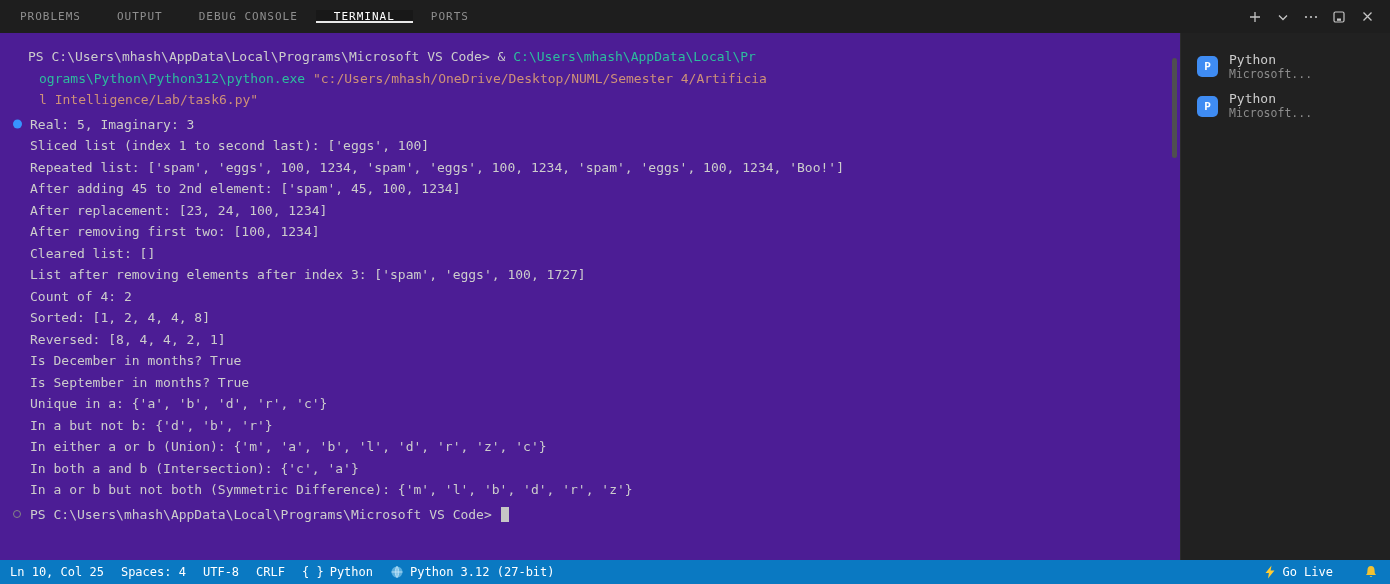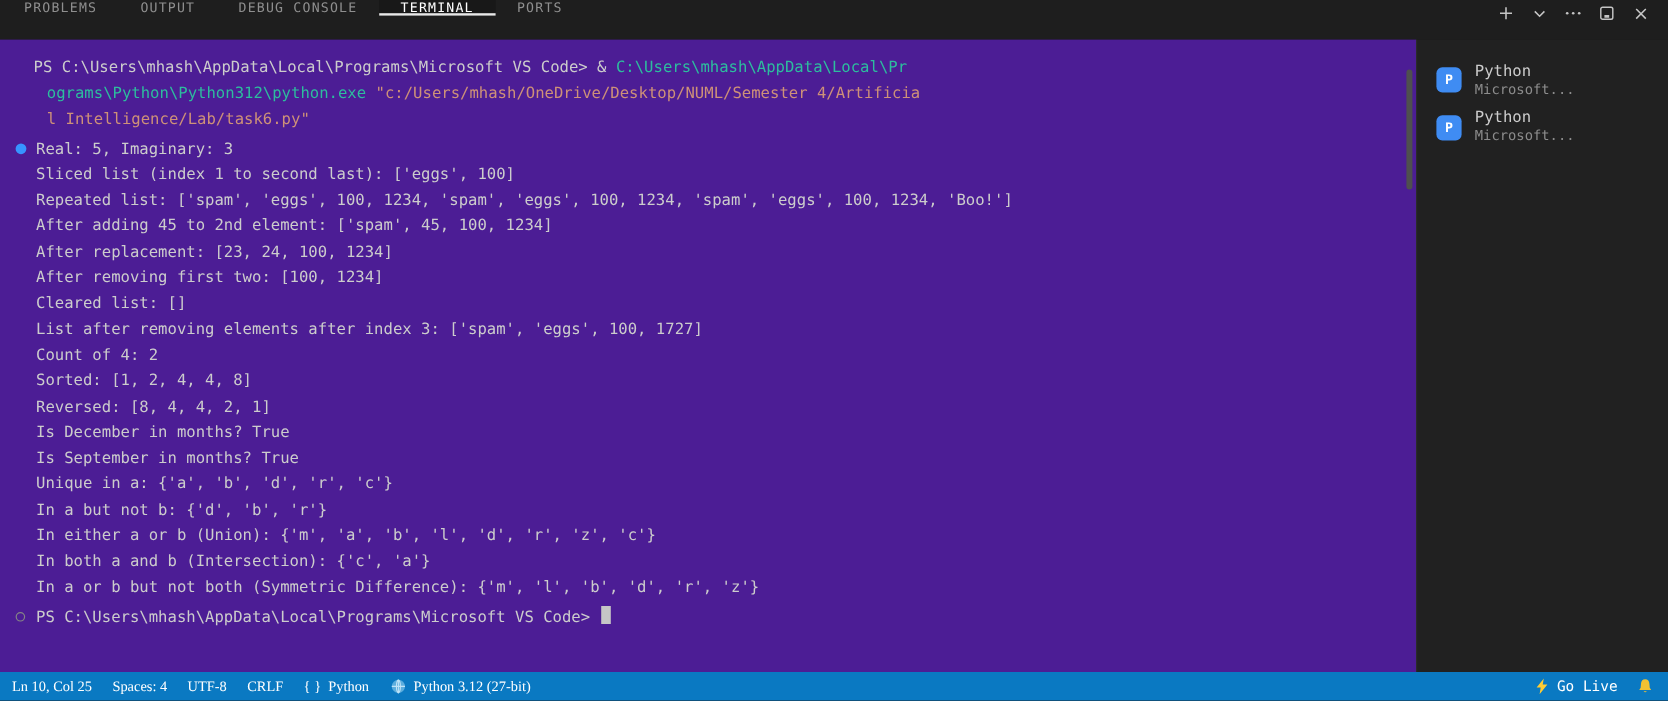--- a/index.html
+++ b/index.html
@@ -2,21 +2,21 @@
 <html><head>
 <meta charset="utf-8">
 <style>
   * { margin:0; padding:0; box-sizing:border-box; }
   html,body { width:1390px; height:584px; overflow:hidden; background:#181818;
     font-family:"DejaVu Sans Mono", monospace; }
   .window { position:relative; width:1390px; height:584px; background:#181818; }
 
   
   .panel-header { position:absolute; top:0; left:0; right:0; height:33px;
-    background:#1e1e1e; display:flex; align-items:flex-start; }
+    background:#1e1e1e; display:flex; align-items:center; }
   .ptabs { display:flex; align-items:stretch; padding-left:2px; }
   .ptab { position:relative; display:flex; align-items:center; padding:0 18px;
     font-size:11px; letter-spacing:1px; color:#8f8f8f; cursor:pointer; white-space:nowrap; }
   .ptab.active { color:#ffffff; background:#181818; }
   .ptab.active::after { content:""; position:absolute; left:0; right:0; bottom:0;
     height:2px; background:#e8e8e8; }
   .panel-actions { margin-left:auto; display:flex; align-items:center; gap:6px; padding-right:12px; }
   .abtn { width:22px; height:22px; display:flex; align-items:center; justify-content:center;
     color:#c5c5c5; border-radius:4px; cursor:pointer; }
   .abtn svg { display:block; }
@@ -51,23 +51,23 @@
   .picon { flex:0 0 auto; width:21px; height:21px; border-radius:5px; background:#3f8cf3;
     color:#ffffff; font-size:11px; font-weight:bold; display:flex; align-items:center;
     justify-content:center; }
   .ttexts { display:flex; flex-direction:column; line-height:1.2; }
   .ttitle { font-size:13px; color:#cccccc; }
   .tdetail { font-size:11.5px; color:#8c8c8c; }
 
   
   .status-bar { position:absolute; left:0; right:0; bottom:0; height:24px; background:#0a79c2;
     color:#ffffff; display:flex; align-items:center; font-size:12px; padding:0 12px 0 10px; }
-  .sb-left { display:flex; gap:17px;font-family:Liberation Serif, serif; }
+  .sb-left { display:flex; gap:17px; }
   .sb-item { display:flex; align-items:center; gap:6px; white-space:nowrap; cursor:pointer; }
-  .sb-right { margin-left:auto; display:flex; align-items:center; gap:16px; }
+  .sb-right { margin-left:auto; display:flex; align-items:center; gap:31px; }
   .golive { display:flex; align-items:center; gap:6px; cursor:pointer; }
 </style>
 </head>
 <body>
 
 <div class="window">
 
   <div class="panel-header">
     <div class="ptabs">
         <div class="ptab">PROBLEMS</div>

